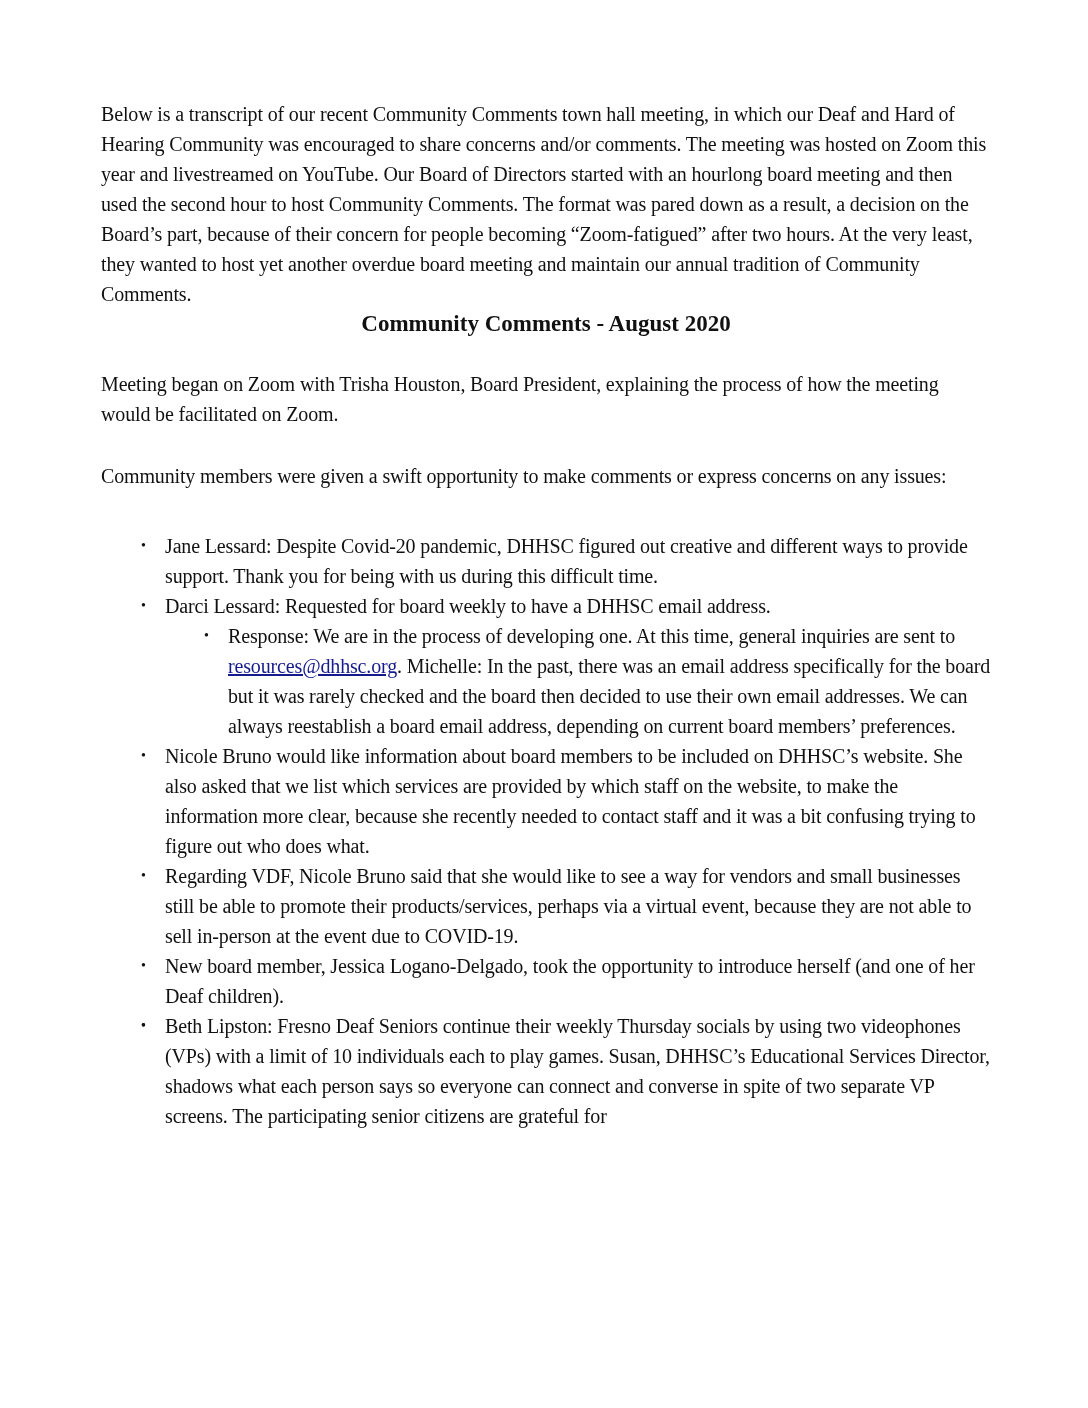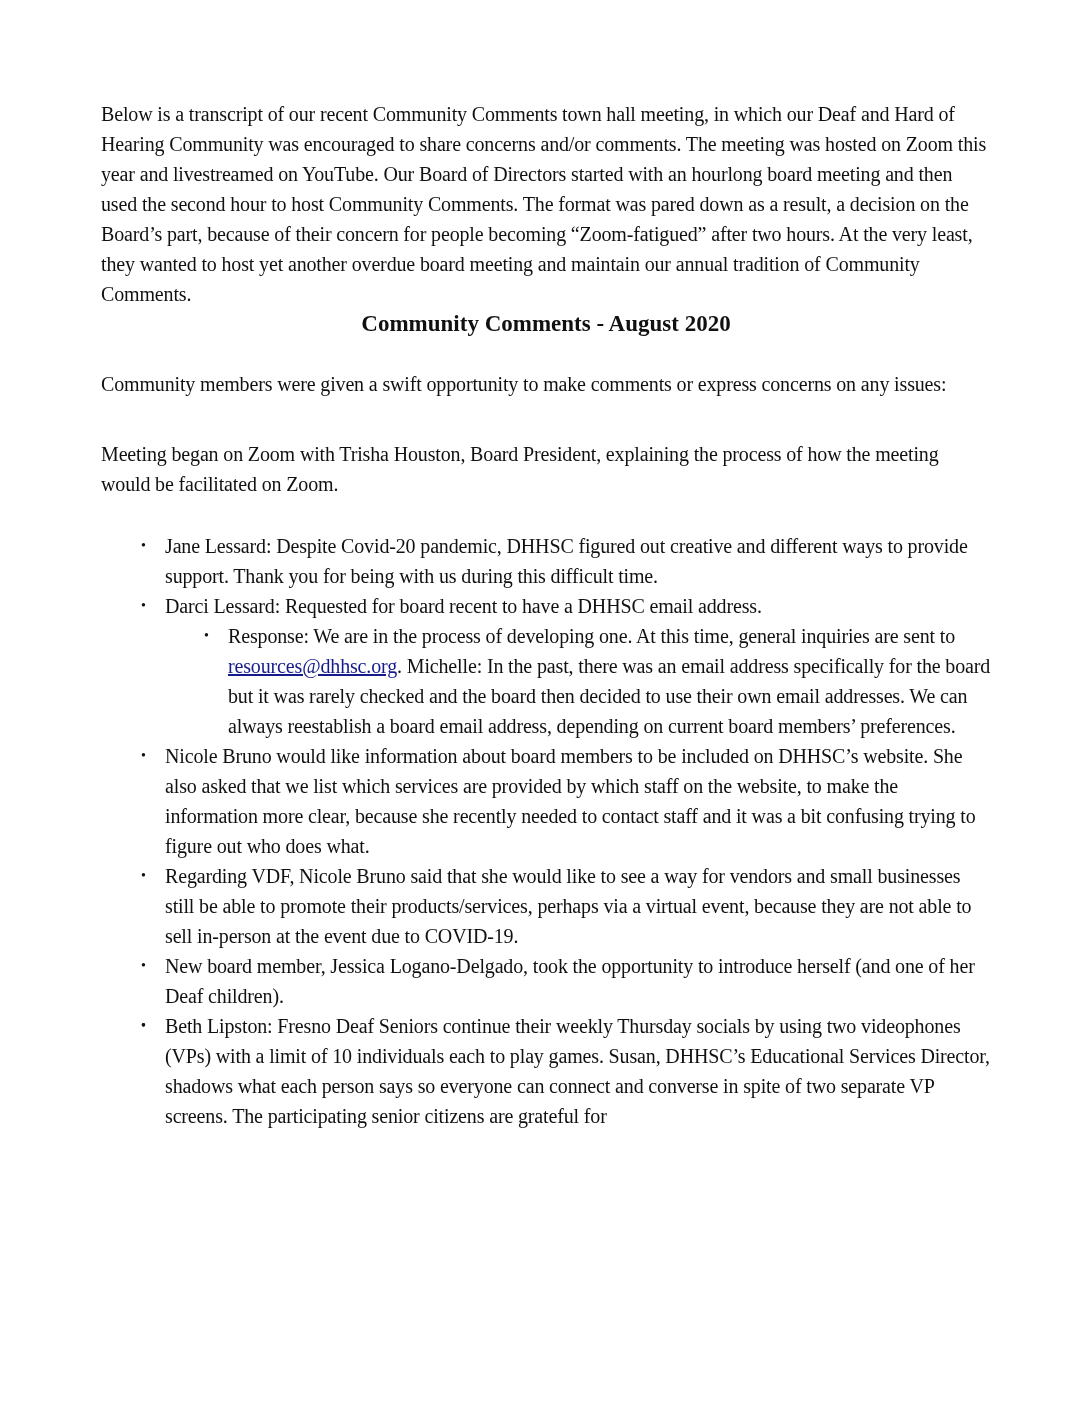--- a/index.html
+++ b/index.html
@@ -37,32 +37,32 @@
   a.link { color: #1a0dab; color: #151b8d; }
 </style>
 </head>
 <body>
 
 <div class="page">
   <p class="para intro">Below is a transcript of our recent Community Comments town hall meeting, in which our Deaf and Hard of Hearing Community was encouraged to share concerns and/or comments. The meeting was hosted on Zoom this year and livestreamed on YouTube. Our Board of Directors started with an hourlong board meeting and then used the second hour to host Community Comments.  The format was pared down as a result, a decision on the Board’s part, because of their concern for people becoming “Zoom-fatigued” after two hours.  At the very least, they wanted to host yet another overdue board meeting and maintain our annual tradition of Community Comments.</p>
 
   <h1 class="title">Community Comments - August 2020</h1>
 
+  <p class="para gap">Meeting began on Zoom with Trisha Houston, Board President, explaining the process of how the meeting would be facilitated on Zoom.</p>
+
   <p class="para list-lead">Community members were given a swift opportunity to make comments or express concerns on any issues:</p>
-
-  <p class="para gap">Meeting began on Zoom with Trisha Houston, Board President, explaining the process of how the meeting would be facilitated on Zoom.</p>
 
   <ul class="bullets">
     <li>
       <span class="dot">•</span>
       <span>Jane Lessard: Despite Covid-20 pandemic, DHHSC figured out creative and different ways to provide support. Thank you for being with us during this difficult time.</span>
     </li>
     <li>
       <span class="dot">•</span>
-      <span>Darci Lessard: Requested for board recent to have a DHHSC email address.</span>
+      <span>Darci Lessard: Requested for board weekly to have a DHHSC email address.</span>
       <ul class="sub" style="margin-left:-64px;">
         <li style="padding-left:127px;">
           <span class="dot" style="left:103px;">•</span>
           <span>Response: We are in the process of developing one. At this time, general inquiries are sent to </span><a class="link" href="#">resources@dhhsc.org</a><span>.  Michelle:  In the past, there was an email address specifically for the board but it was rarely checked and the board then decided to use their own email addresses.  We can always reestablish a board email address, depending on current board members’ preferences.</span>
         </li>
       </ul>
     </li>
     <li>
       <span class="dot">•</span>
       <span>Nicole Bruno would like information about board members to be included on DHHSC’s website. She also asked that we list which services are provided by which staff on the website, to make the information more clear, because she recently needed to contact staff and it was a bit confusing trying to figure out who does what.</span>

